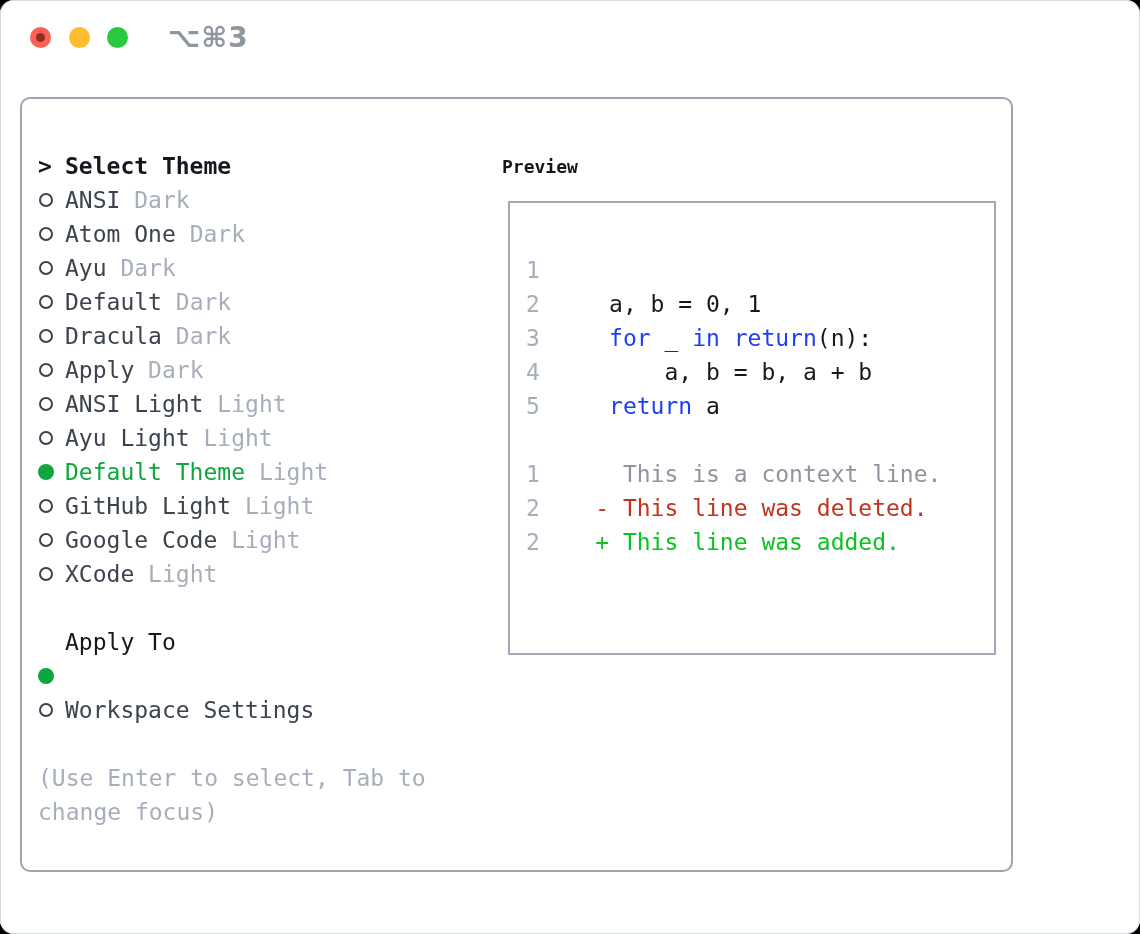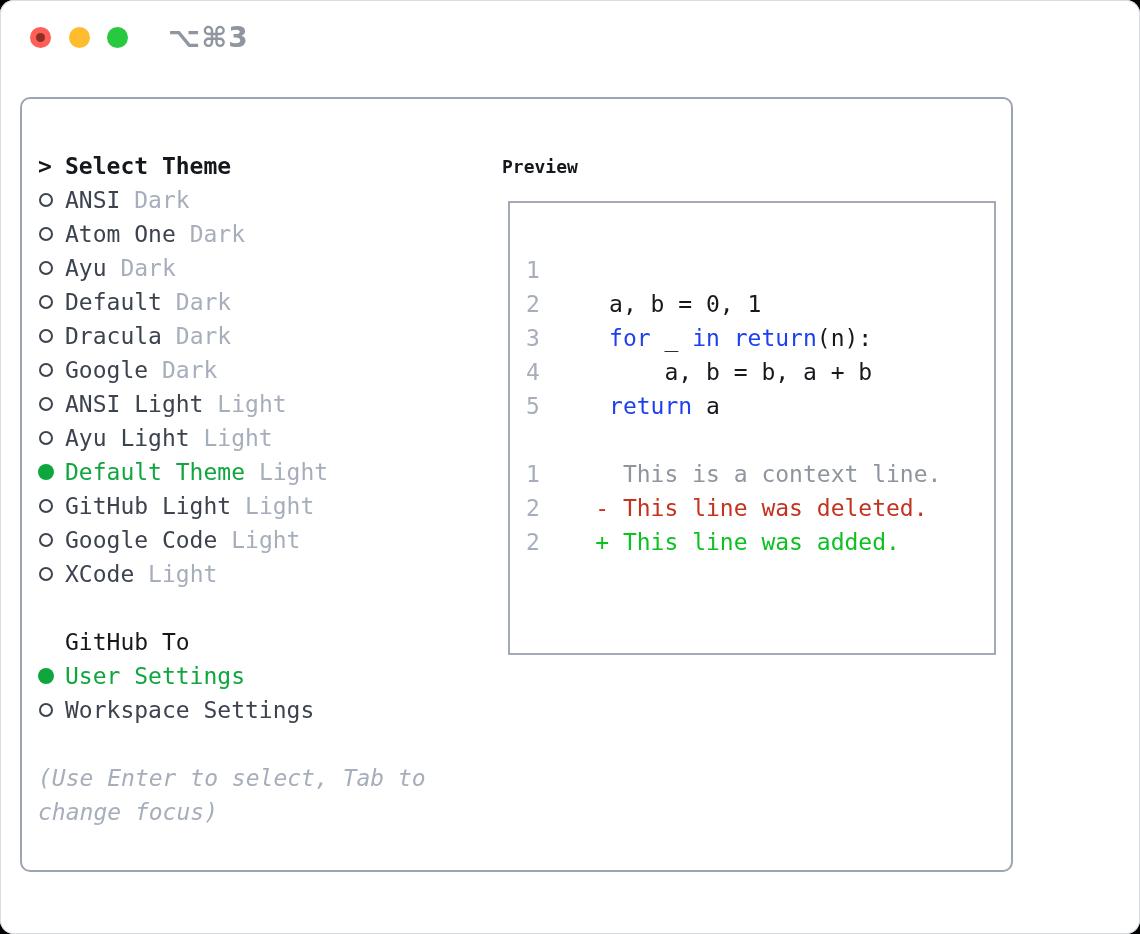--- a/index.html
+++ b/index.html
@@ -32,21 +32,21 @@
   .chev{font-weight:bold;color:var(--text-strong);}
   .left-col{position:absolute;left:16px;top:50px;}
   .list-title{font-weight:bold;color:var(--text-strong);}
   .item-name{color:var(--text-dark);}
   .item-name.sel{color:var(--accent-green);}
   .item-variant{color:var(--muted);text-align:center;}
   .spacer{height:34px;}
   .apply-title{color:var(--text-strong);}
   .opt-label{color:var(--text-dark);}
   .opt-label.sel{color:var(--accent-green);}
-  .help-line{color:var(--muted);font-style:italic;}
+  .help-line{color:var(--muted);}
   
   .preview-title{
     position:absolute;left:480px;top:50px;height:34px;display:flex;align-items:center;
     font-size:18px;font-weight:bold;color:var(--text-strong);
   }
   .preview-box{
     position:absolute;left:486px;top:102px;width:468px;height:400px;
     border:2px solid var(--border-box);background:#fff;
     padding:50px 0 0 16px;box-sizing:content-box;
   }
@@ -100,21 +100,21 @@
     <span class="item-name">Default</span><span> </span><span class="item-variant">Dark</span>
   </div>
 
   <div class="row">
     <span class="marker-cell"><span class="dot"></span></span>
     <span class="item-name">Dracula</span><span> </span><span class="item-variant">Dark</span>
   </div>
 
   <div class="row">
     <span class="marker-cell"><span class="dot"></span></span>
-    <span class="item-name">Google</span><span> </span><span class="item-variant">Dark</span>
+    <span class="item-name">Apply</span><span> </span><span class="item-variant">Dark</span>
   </div>
 
   <div class="row">
     <span class="marker-cell"><span class="dot"></span></span>
     <span class="item-name">ANSI Light</span><span> </span><span class="item-variant">Light</span>
   </div>
 
   <div class="row">
     <span class="marker-cell"><span class="dot"></span></span>
     <span class="item-name">Ayu Light</span><span> </span><span class="item-variant">Light</span>
@@ -136,26 +136,25 @@
   </div>
 
   <div class="row">
     <span class="marker-cell"><span class="dot"></span></span>
     <span class="item-name">XCode</span><span> </span><span class="item-variant">Light</span>
   </div>
 </div>
       <div class="spacer"></div>
       <div class="row">
         <span class="marker-cell"></span>
-        <span class="apply-title">GitHub To</span>
+        <span class="apply-title">Apply To</span>
       </div>
       <div id="apply-options">
   <div class="row">
     <span class="marker-cell"><span class="dot sel"></span></span>
-    <span class="opt-label sel">User Settings</span>
   </div>
 
   <div class="row">
     <span class="marker-cell"><span class="dot"></span></span>
     <span class="opt-label">Workspace Settings</span>
   </div>
 </div>
       <div class="spacer"></div>
       <div id="help-lines">
           <div class="row help-line">(Use Enter to select, Tab to</div>

